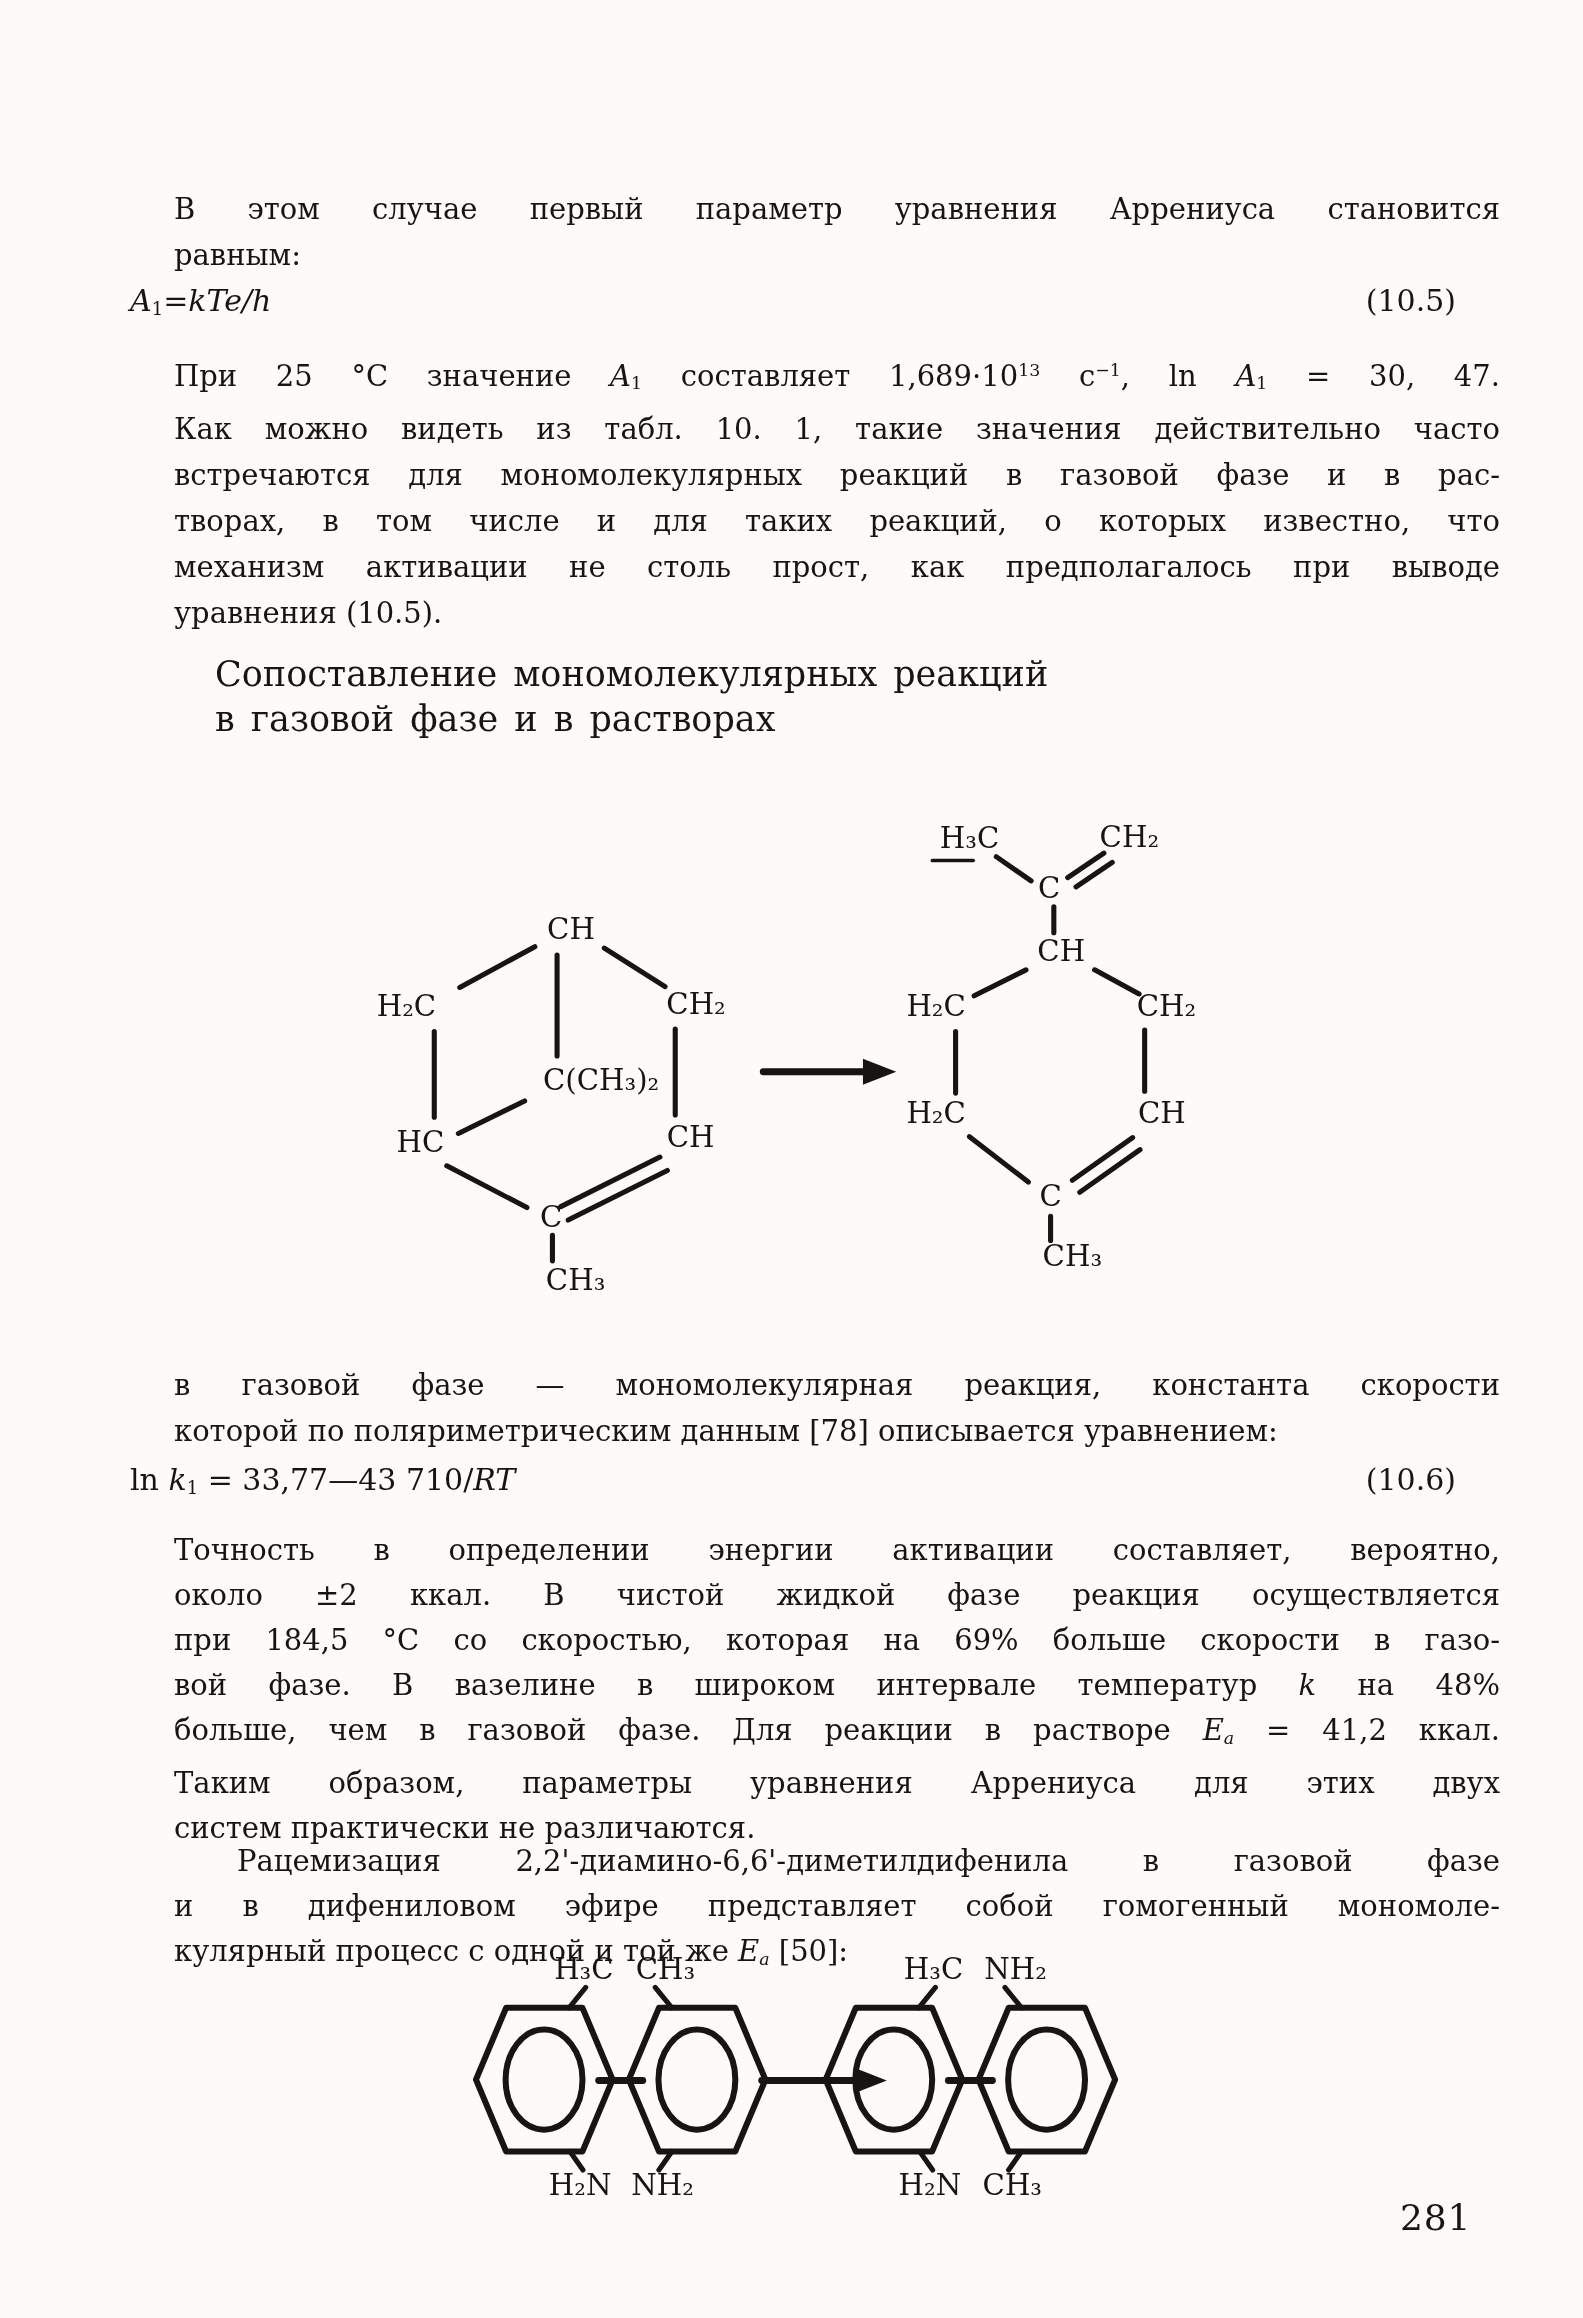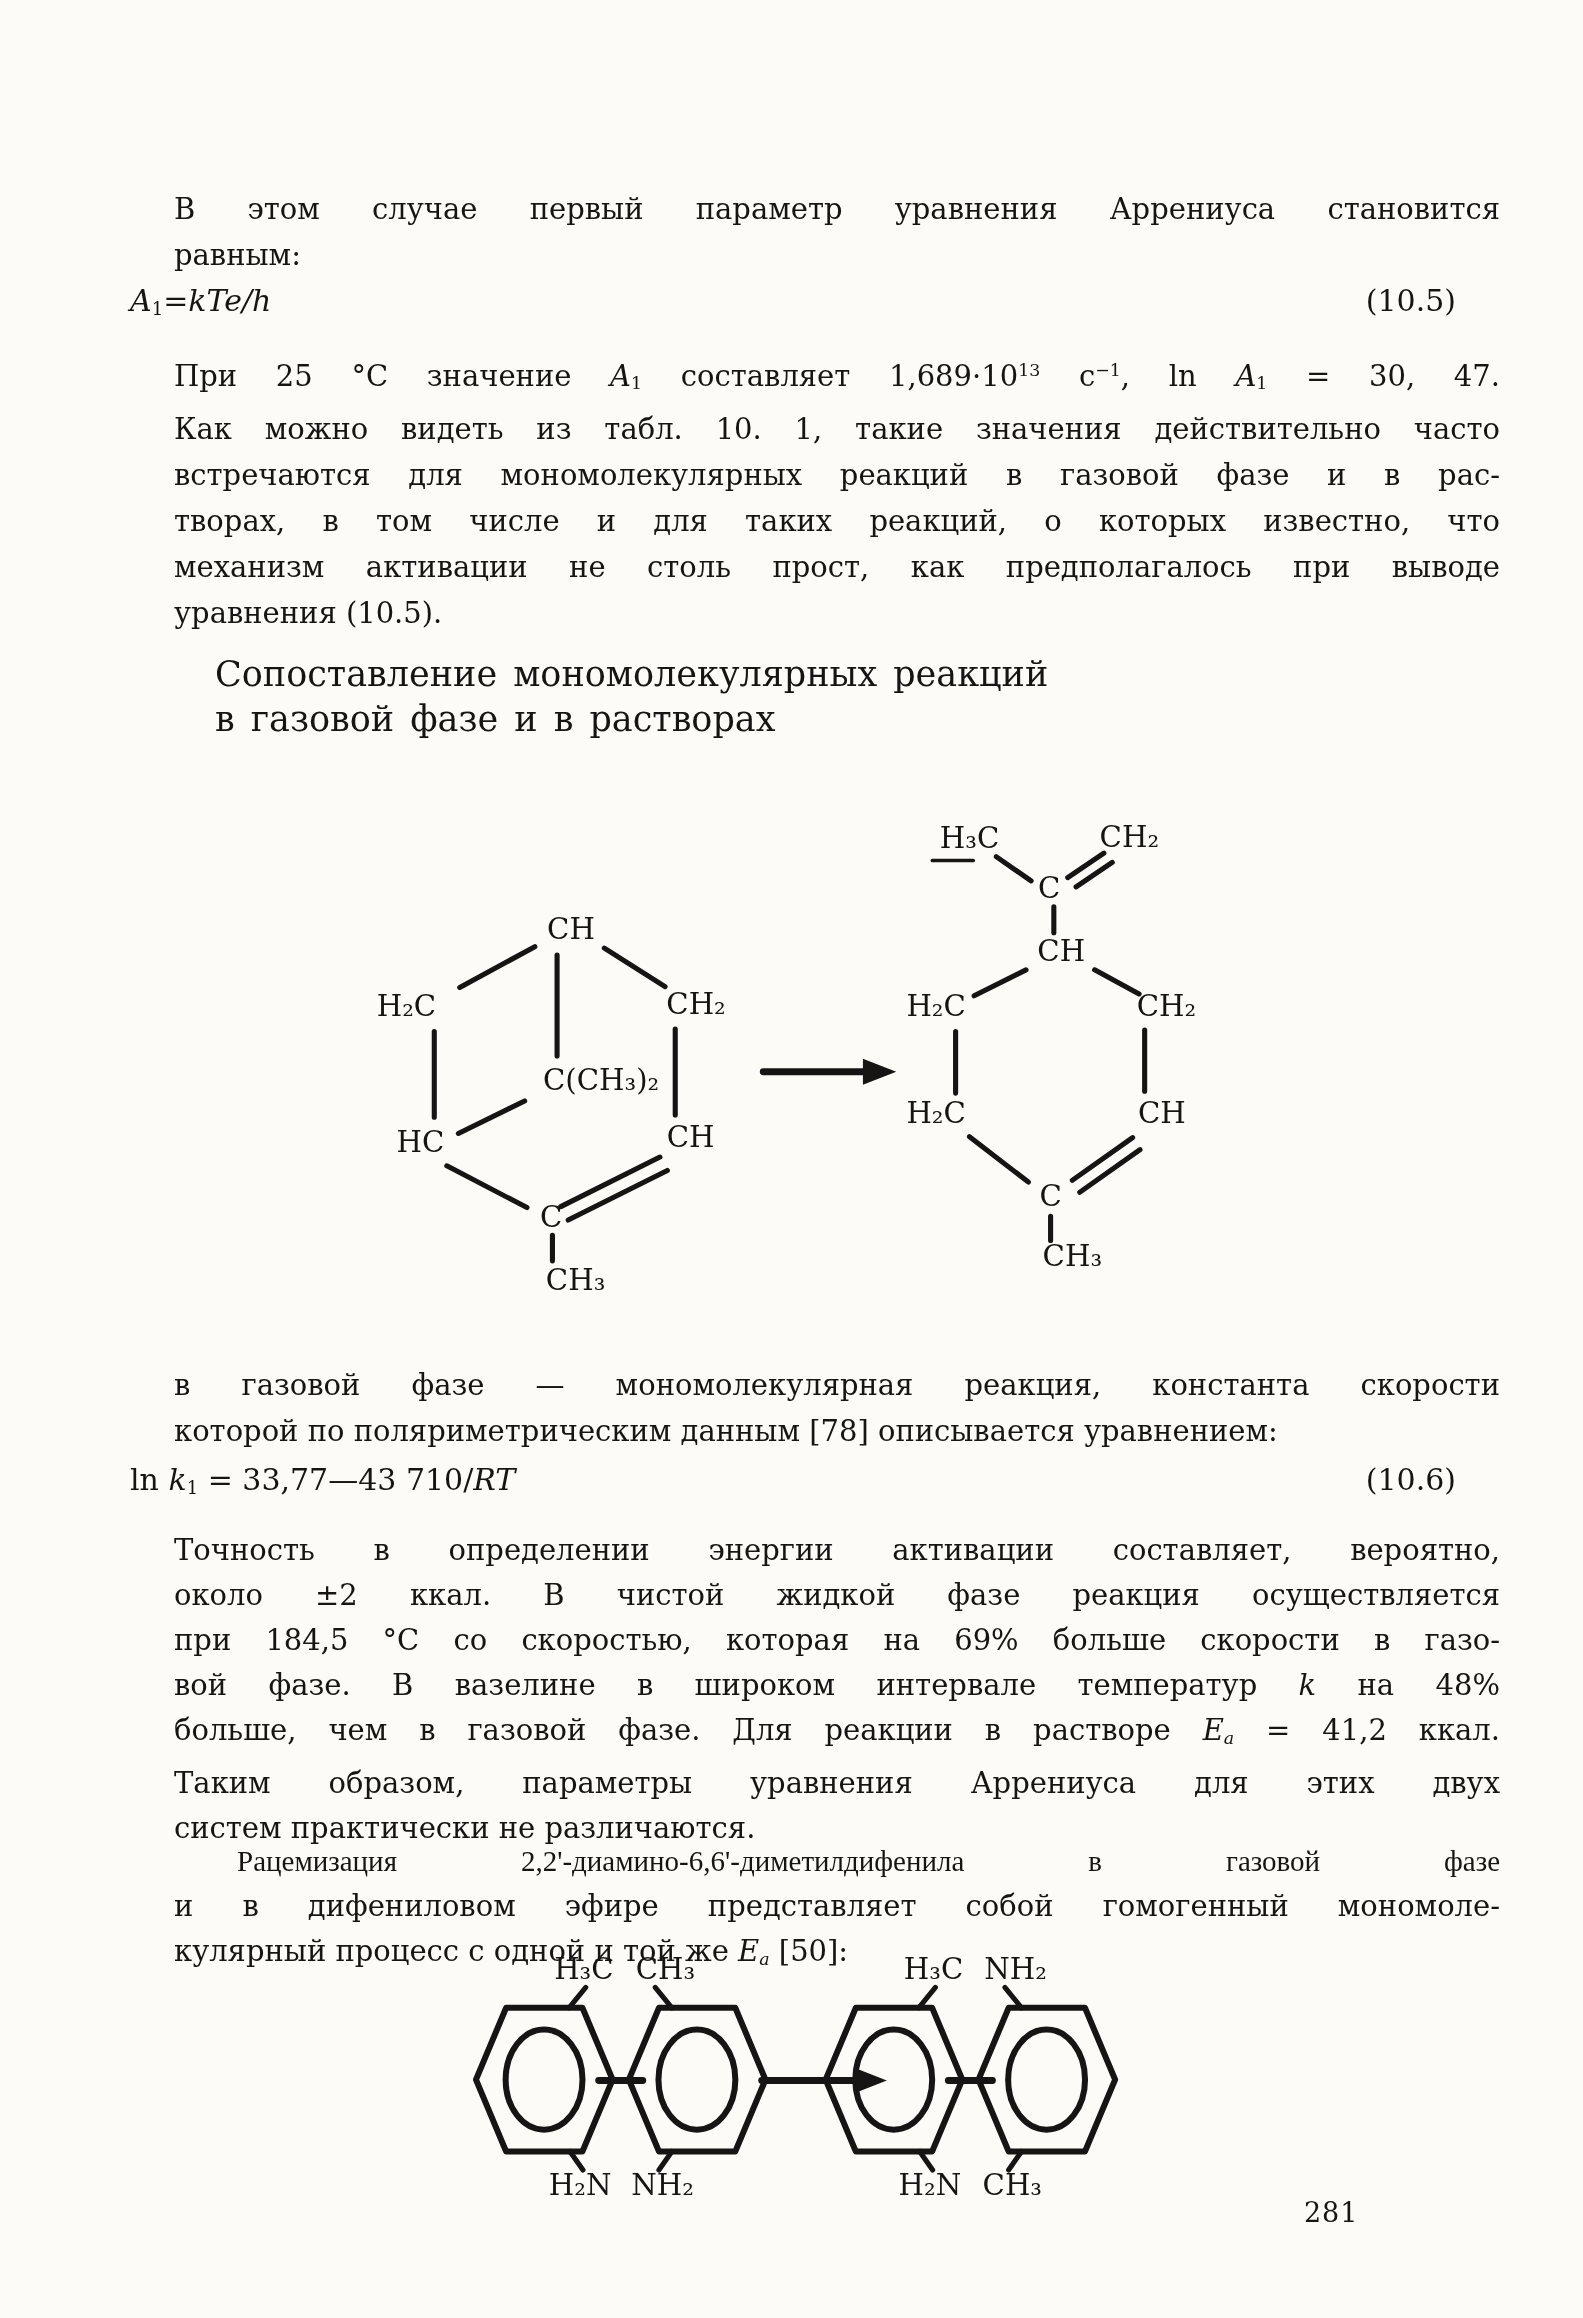--- a/index.html
+++ b/index.html
@@ -15,42 +15,42 @@
     position:absolute;
     left:130px; width:1326px;
     font-size:29px;
     line-height:46px;
     margin-left:44px;
   }
   .blk .line { text-align:justify; text-align-last:justify; white-space:normal; }
   .blk .line.last { text-align-last:left; }
   .blk.p4 { line-height:45px; }
   .blk.p5 { line-height:45px; }
-  .blk.p5 .line:first-child { text-indent:63px;font-family:Liberation Serif, serif; }
+  .blk.p5 .line:first-child { text-indent:63px; }
   span.sub  { font-size:0.60em; vertical-align:-0.22em; }
   span.sup  { font-size:0.60em; vertical-align:0.55em; }
   span.i    { font-style:italic; }
   span.isub { font-size:0.60em; vertical-align:-0.25em; font-style:italic; }
   .eqrow {
     position:absolute; left:130px; width:1326px;
     font-size:30px; line-height:46px; 
   }
   .eqrow .eqnum { position:absolute; right:0; top:0; }
   .heading {
     position:absolute; left:215px; width:1113px;
     font-size:35px; font-weight:normal; line-height:45px;
     word-spacing:0.14em;
   }
   .introline {
     position:absolute; left:200px; width:1206px;
     font-size:29px; word-spacing:0.85em;
   }
   .pagenum {
-    position:absolute; left:1304px; top:2197px;
-    font-size:27px; letter-spacing:0.9px;
+    position:absolute; left:1400px; top:2197px;
+    font-size:36px; letter-spacing:0.9px;
   }
   svg { position:absolute; overflow:visible; }
   svg text {
     font-family:"DejaVu Serif","Liberation Serif",serif;
     font-size:63px; fill:#171513;
   }
   svg .bond { stroke:#171513; stroke-width:11; stroke-linecap:round; fill:none; }
   svg .thick { stroke-width:15; }
   svg .thin { stroke-width:8; }
   svg .ring { stroke:#171513; stroke-width:13; fill:none; stroke-linejoin:round; }

